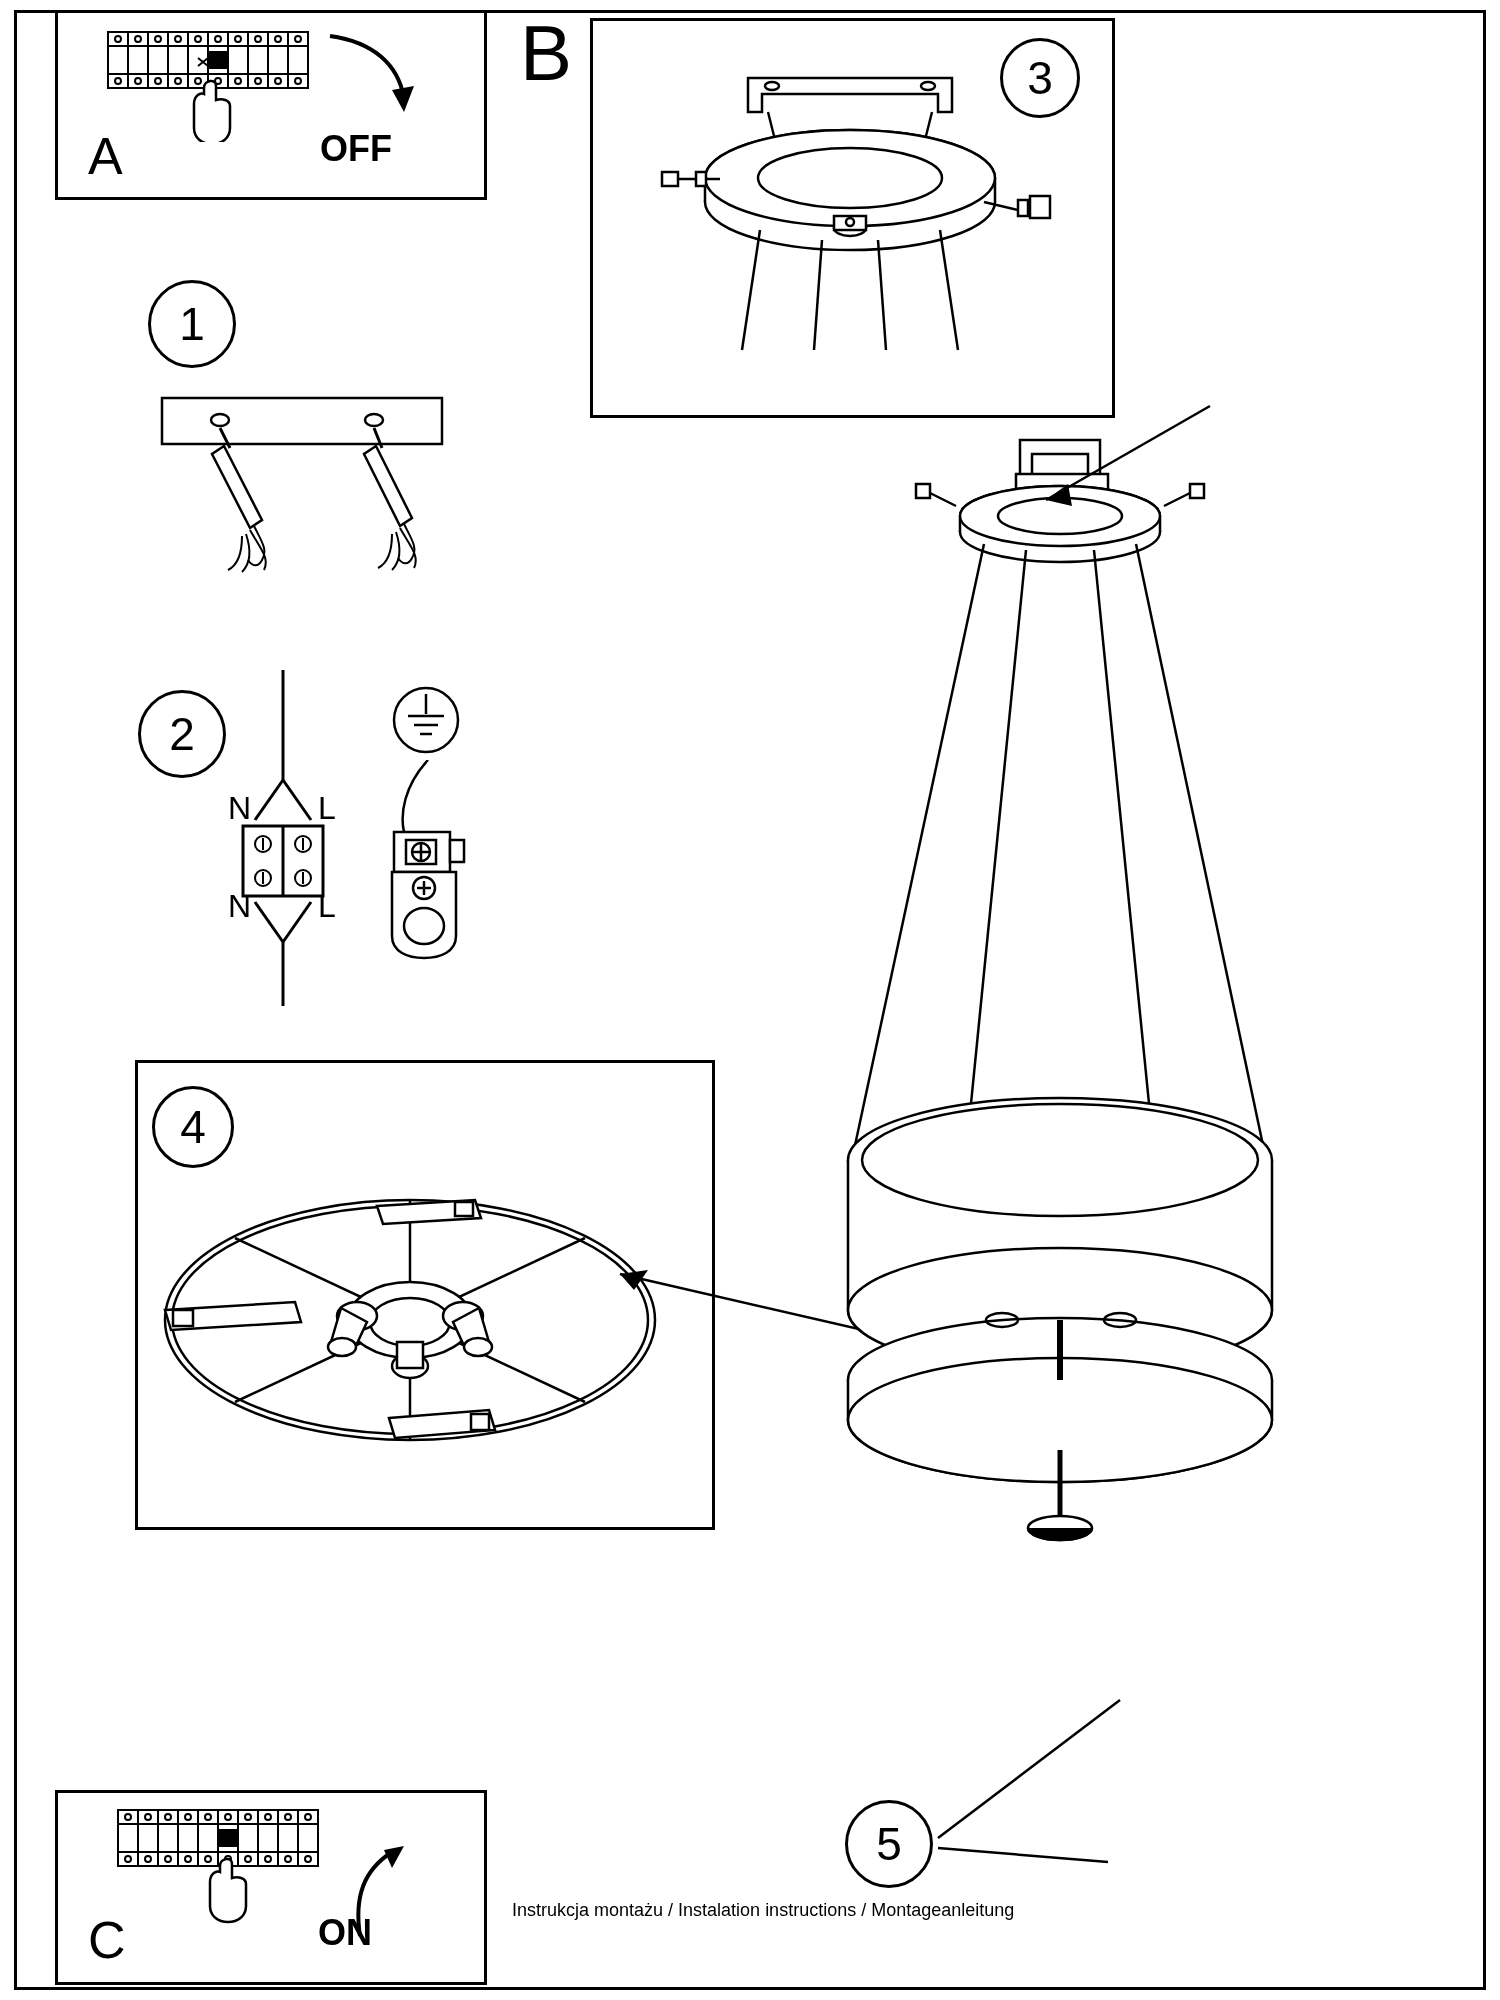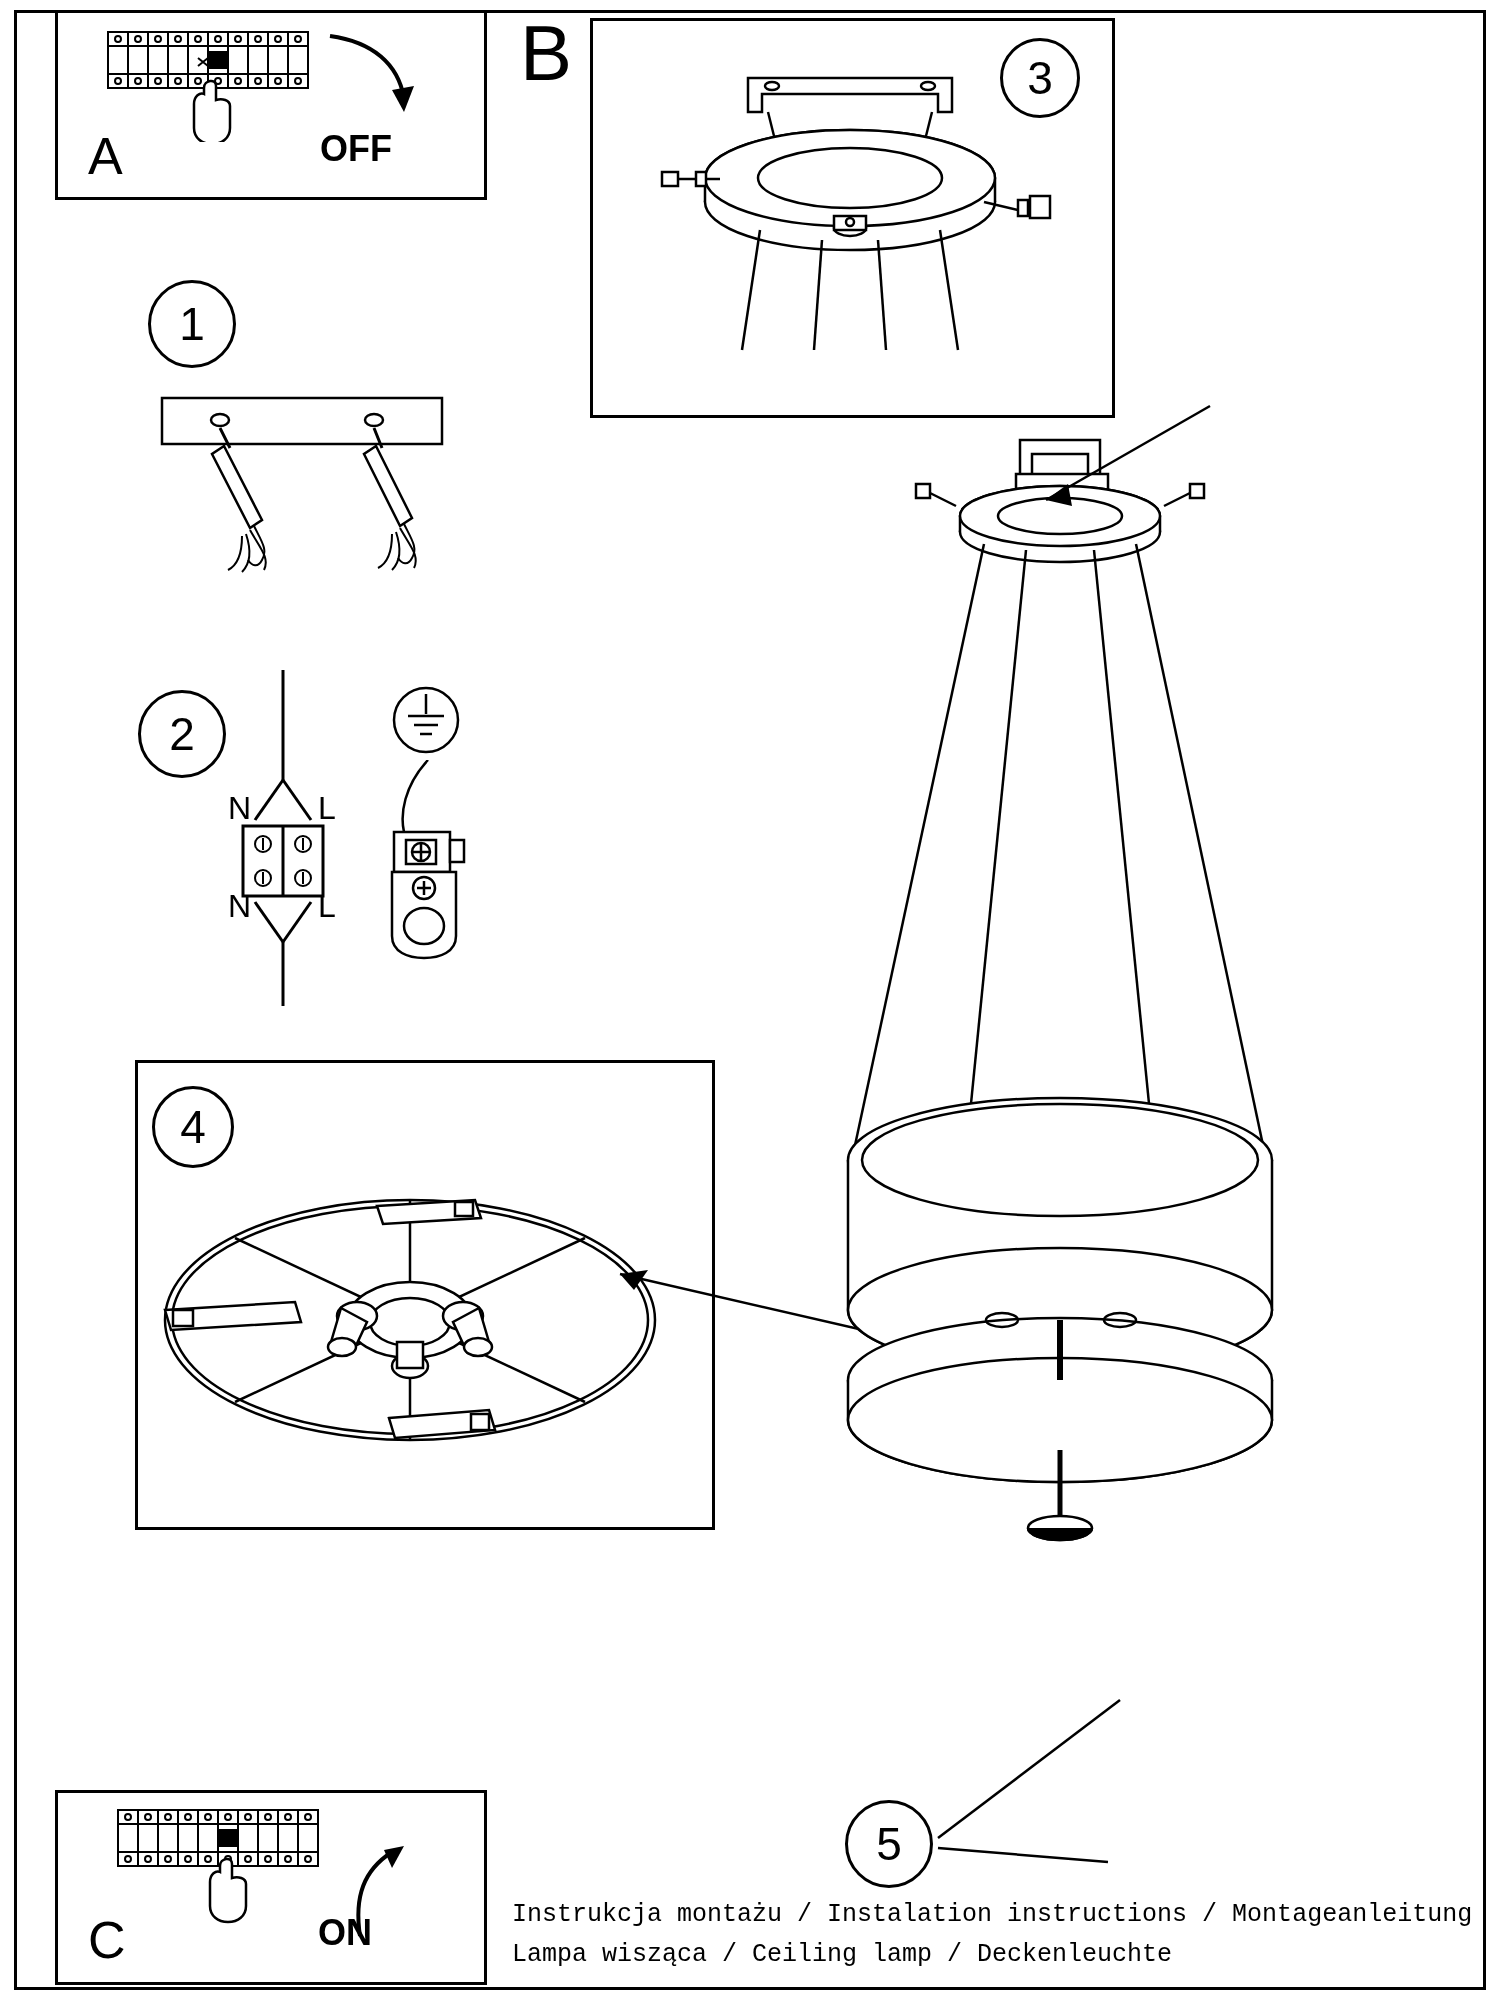--- a/index.html
+++ b/index.html
@@ -62,22 +62,22 @@
     font-weight: bold;
     font-family: "Liberation Sans", sans-serif;
   }
   .lbl {
     position: absolute;
     font-size: 30px;
     font-family: "Liberation Sans", sans-serif;
   }
   .footer-line {
     position: absolute;
-    font-size: 25px;
-    font-family: Liberation Mono, monospace;
+    font-size: 18px;
+    font-family: Liberation Sans, sans-serif;
   }
   svg { display: block; }
   .svgabs { position: absolute; }
 </style>
 </head>
 <body>
 
 <div id="page">
 
   <div class="frame-border"></div>
@@ -412,15 +412,14 @@
       <path d="M110 66 c0 -8 12 -10 12 -2 l0 14 c6 -2 14 0 14 6 l0 22 c0 10 -8 16 -18 16 c-10 0 -18 -6 -18 -16 l0 -24 c0 -8 6 -12 10 -10 z"></path>
     </g>
   </svg>
 
   <svg class="svgabs" style="left:320px; top:1836px;" width="110" height="110" viewBox="0 0 110 110">
     <path d="M40 100 C 34 60, 44 34, 72 16" fill="none" stroke="#000" stroke-width="4"></path>
     <path d="M84 10 l-20 4 l8 18 z" fill="#000"></path>
   </svg>
 
   <div class="footer-line" style="left:512px; top:1900px;">Instrukcja montażu / Instalation instructions / Montageanleitung</div>
-  <div class="footer-line" style="left:512px; top:1940px;">Lampa wisząca / Ceiling lamp / Deckenleuchte</div>
 
 </div>
 
 </body></html>

